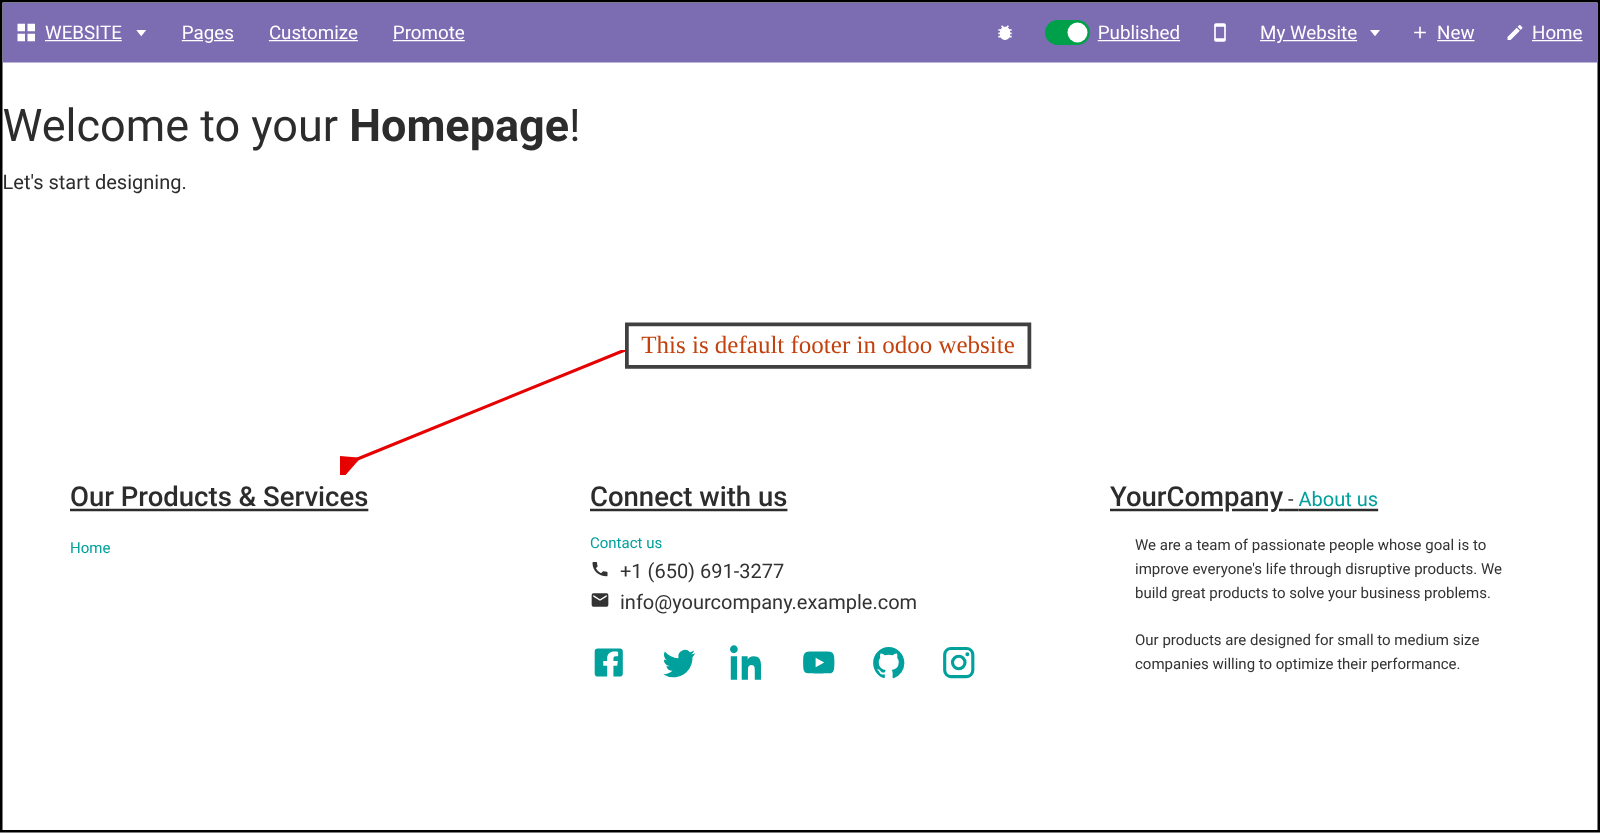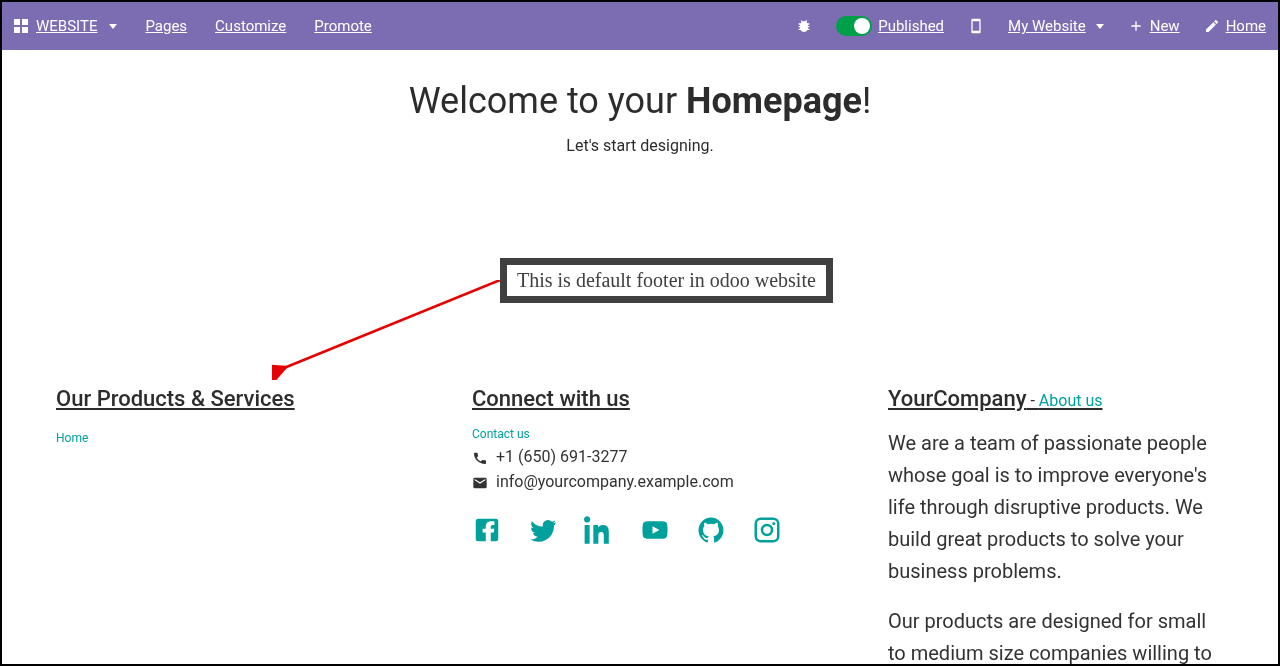--- a/index.html
+++ b/index.html
@@ -9,36 +9,36 @@
 .topbar-right { display: flex; align-items: center; gap: 24px; margin-left: auto; }
 .brand { display: flex; align-items: center; gap: 8px; font-weight: 500; }
 .apps-icon { display: grid; grid-template-columns: 1fr 1fr; gap: 2px; width: 14px; height: 14px; }
 .apps-icon span { background: #fff; }
 .caret { width: 0; height: 0; border-left: 4px solid transparent; border-right: 4px solid transparent; border-top: 5px solid #fff; display: inline-block; margin-left: 4px; vertical-align: middle; }
 .nav-item { cursor: pointer; font-weight: 400; }
 .bug-icon svg, .phone-icon svg, .plus-icon svg, .pencil-icon svg { width: 16px; height: 16px; fill: #fff; display: block; }
 .toggle { width: 36px; height: 20px; background: #00a04a; border-radius: 10px; position: relative; cursor: pointer; }
 .toggle .knob { position: absolute; right: 2px; top: 2px; width: 16px; height: 16px; background: #fff; border-radius: 50%; }
 .right-item { display: flex; align-items: center; gap: 6px; cursor: pointer; }
-.content { padding: 30px 0 0 0; text-align: center; }
+.content { padding: 30px 0 0 0; }
 .welcome { font-size: 36px; font-weight: 400; color: #2c2c2c; }
 .welcome .bold { font-weight: 700; }
 .subtitle { font-size: 16px; color: #2c2c2c; margin-top: 14px; font-weight: 400; }
-.annotation-box { position: absolute; left: 498px; top: 256px; border: 7px solid #404040; color: #404040; font-size: 20px; padding: 4px 10px; font-family: Georgia, serif; }
+.annotation-box { position: absolute; left: 498px; top: 256px; border: 3px solid #404040; color: #c2410c; font-size: 20px; padding: 4px 10px; font-family: Georgia, serif; }
 .arrow-svg { position: absolute; left: 270px; top: 278px; pointer-events: none; }
 .footer { position: absolute; top: 384px; left: 54px; right: 54px; display: flex; gap: 80px; color: #333; }
 .footer-col { flex: 1; }
 .footer h3 { font-size: 22px; font-weight: 500; color: #2c2c2c; margin-bottom: 16px; text-decoration: underline; }
 .footer h3 .small { font-size: 16px; font-weight: 400; }
 .footer a { color: #00a09d; text-decoration: none; font-size: 12px; }
-.footer .line { font-size: 16px; color: #333; margin: 6px 0; display: flex; align-items: flex-end; gap: 8px; }
+.footer .line { font-size: 16px; color: #333; margin: 6px 0; display: flex; align-items: flex-start; gap: 8px; }
 .footer .icon-sm { width: 16px; height: 16px; fill: #333; }
 .social { display: flex; gap: 26px; margin-top: 24px; }
 .social svg { width: 30px; height: 30px; fill: #00a09d; cursor: pointer; }
-.footer p { font-size: 20px; color: #333; line-height: 1.6; margin-bottom: 18px; }
+.footer p { font-size: 12px; color: #333; line-height: 1.6; margin-bottom: 18px; margin-left: 20px; }
 </style>
 </head>
 <body>
 
 <div class="topbar">
   <div class="topbar-left">
     <div class="brand nav-item">
       <div class="apps-icon">
           <span></span>
           <span></span>

